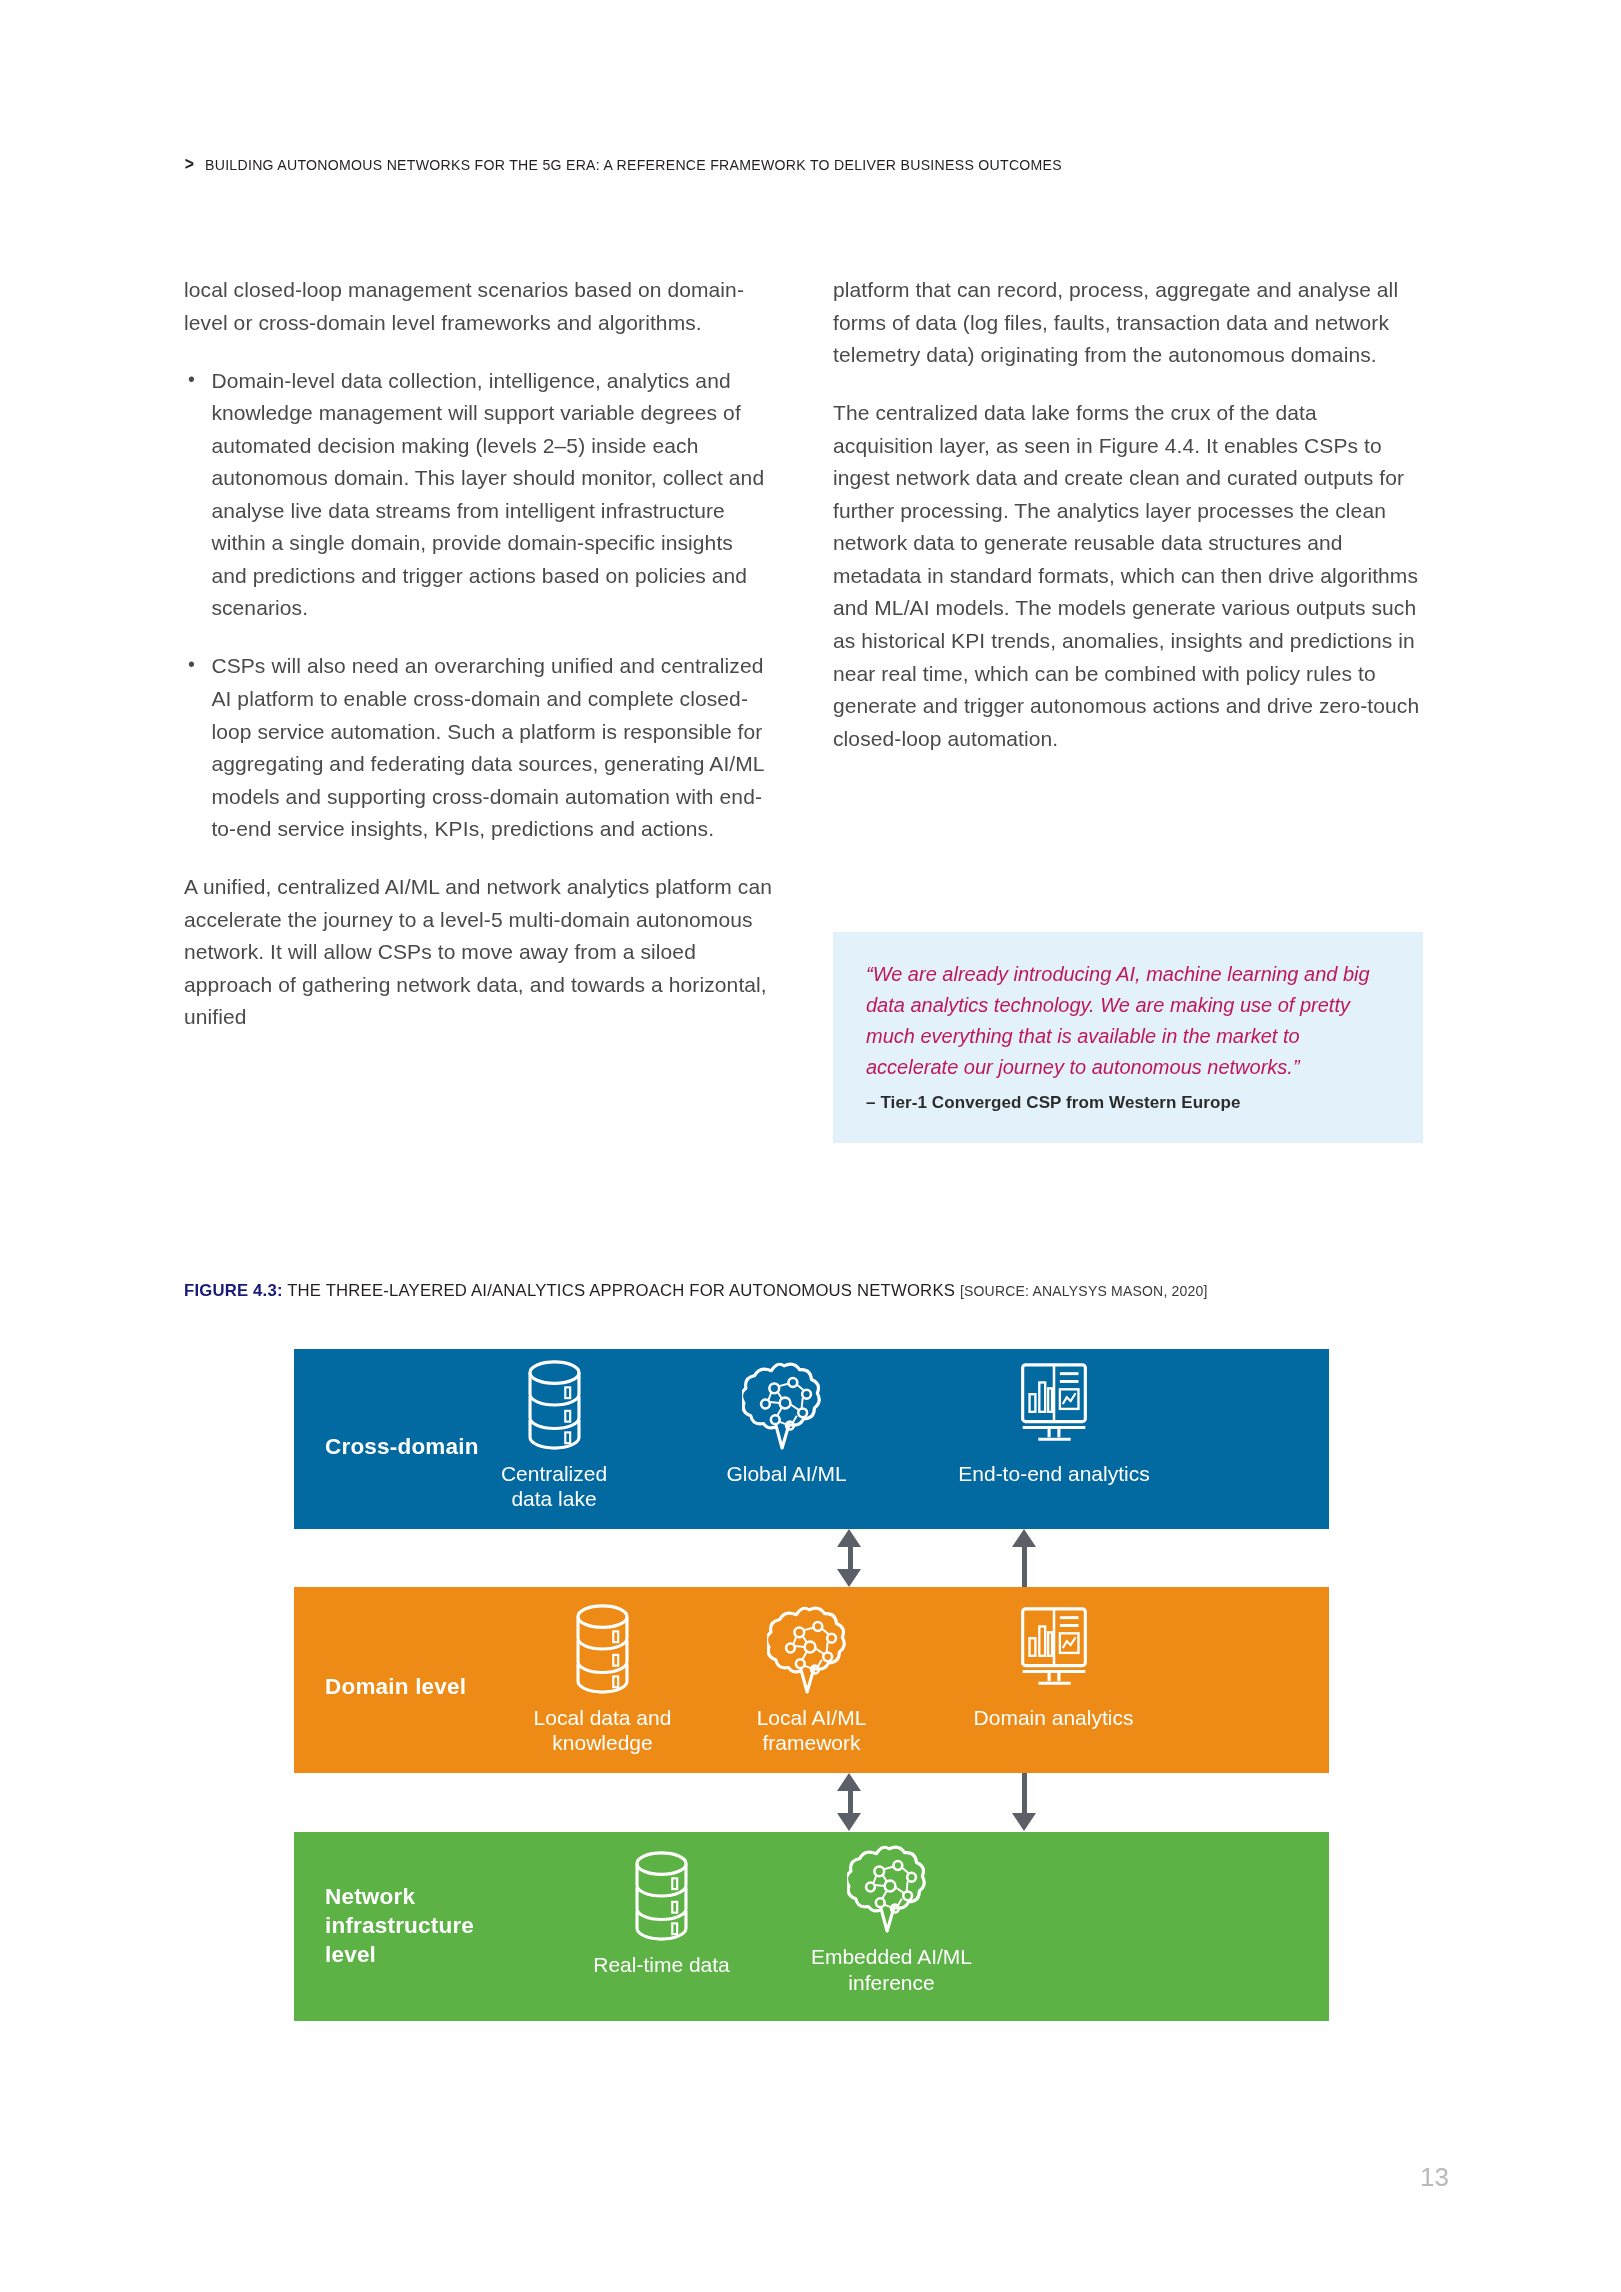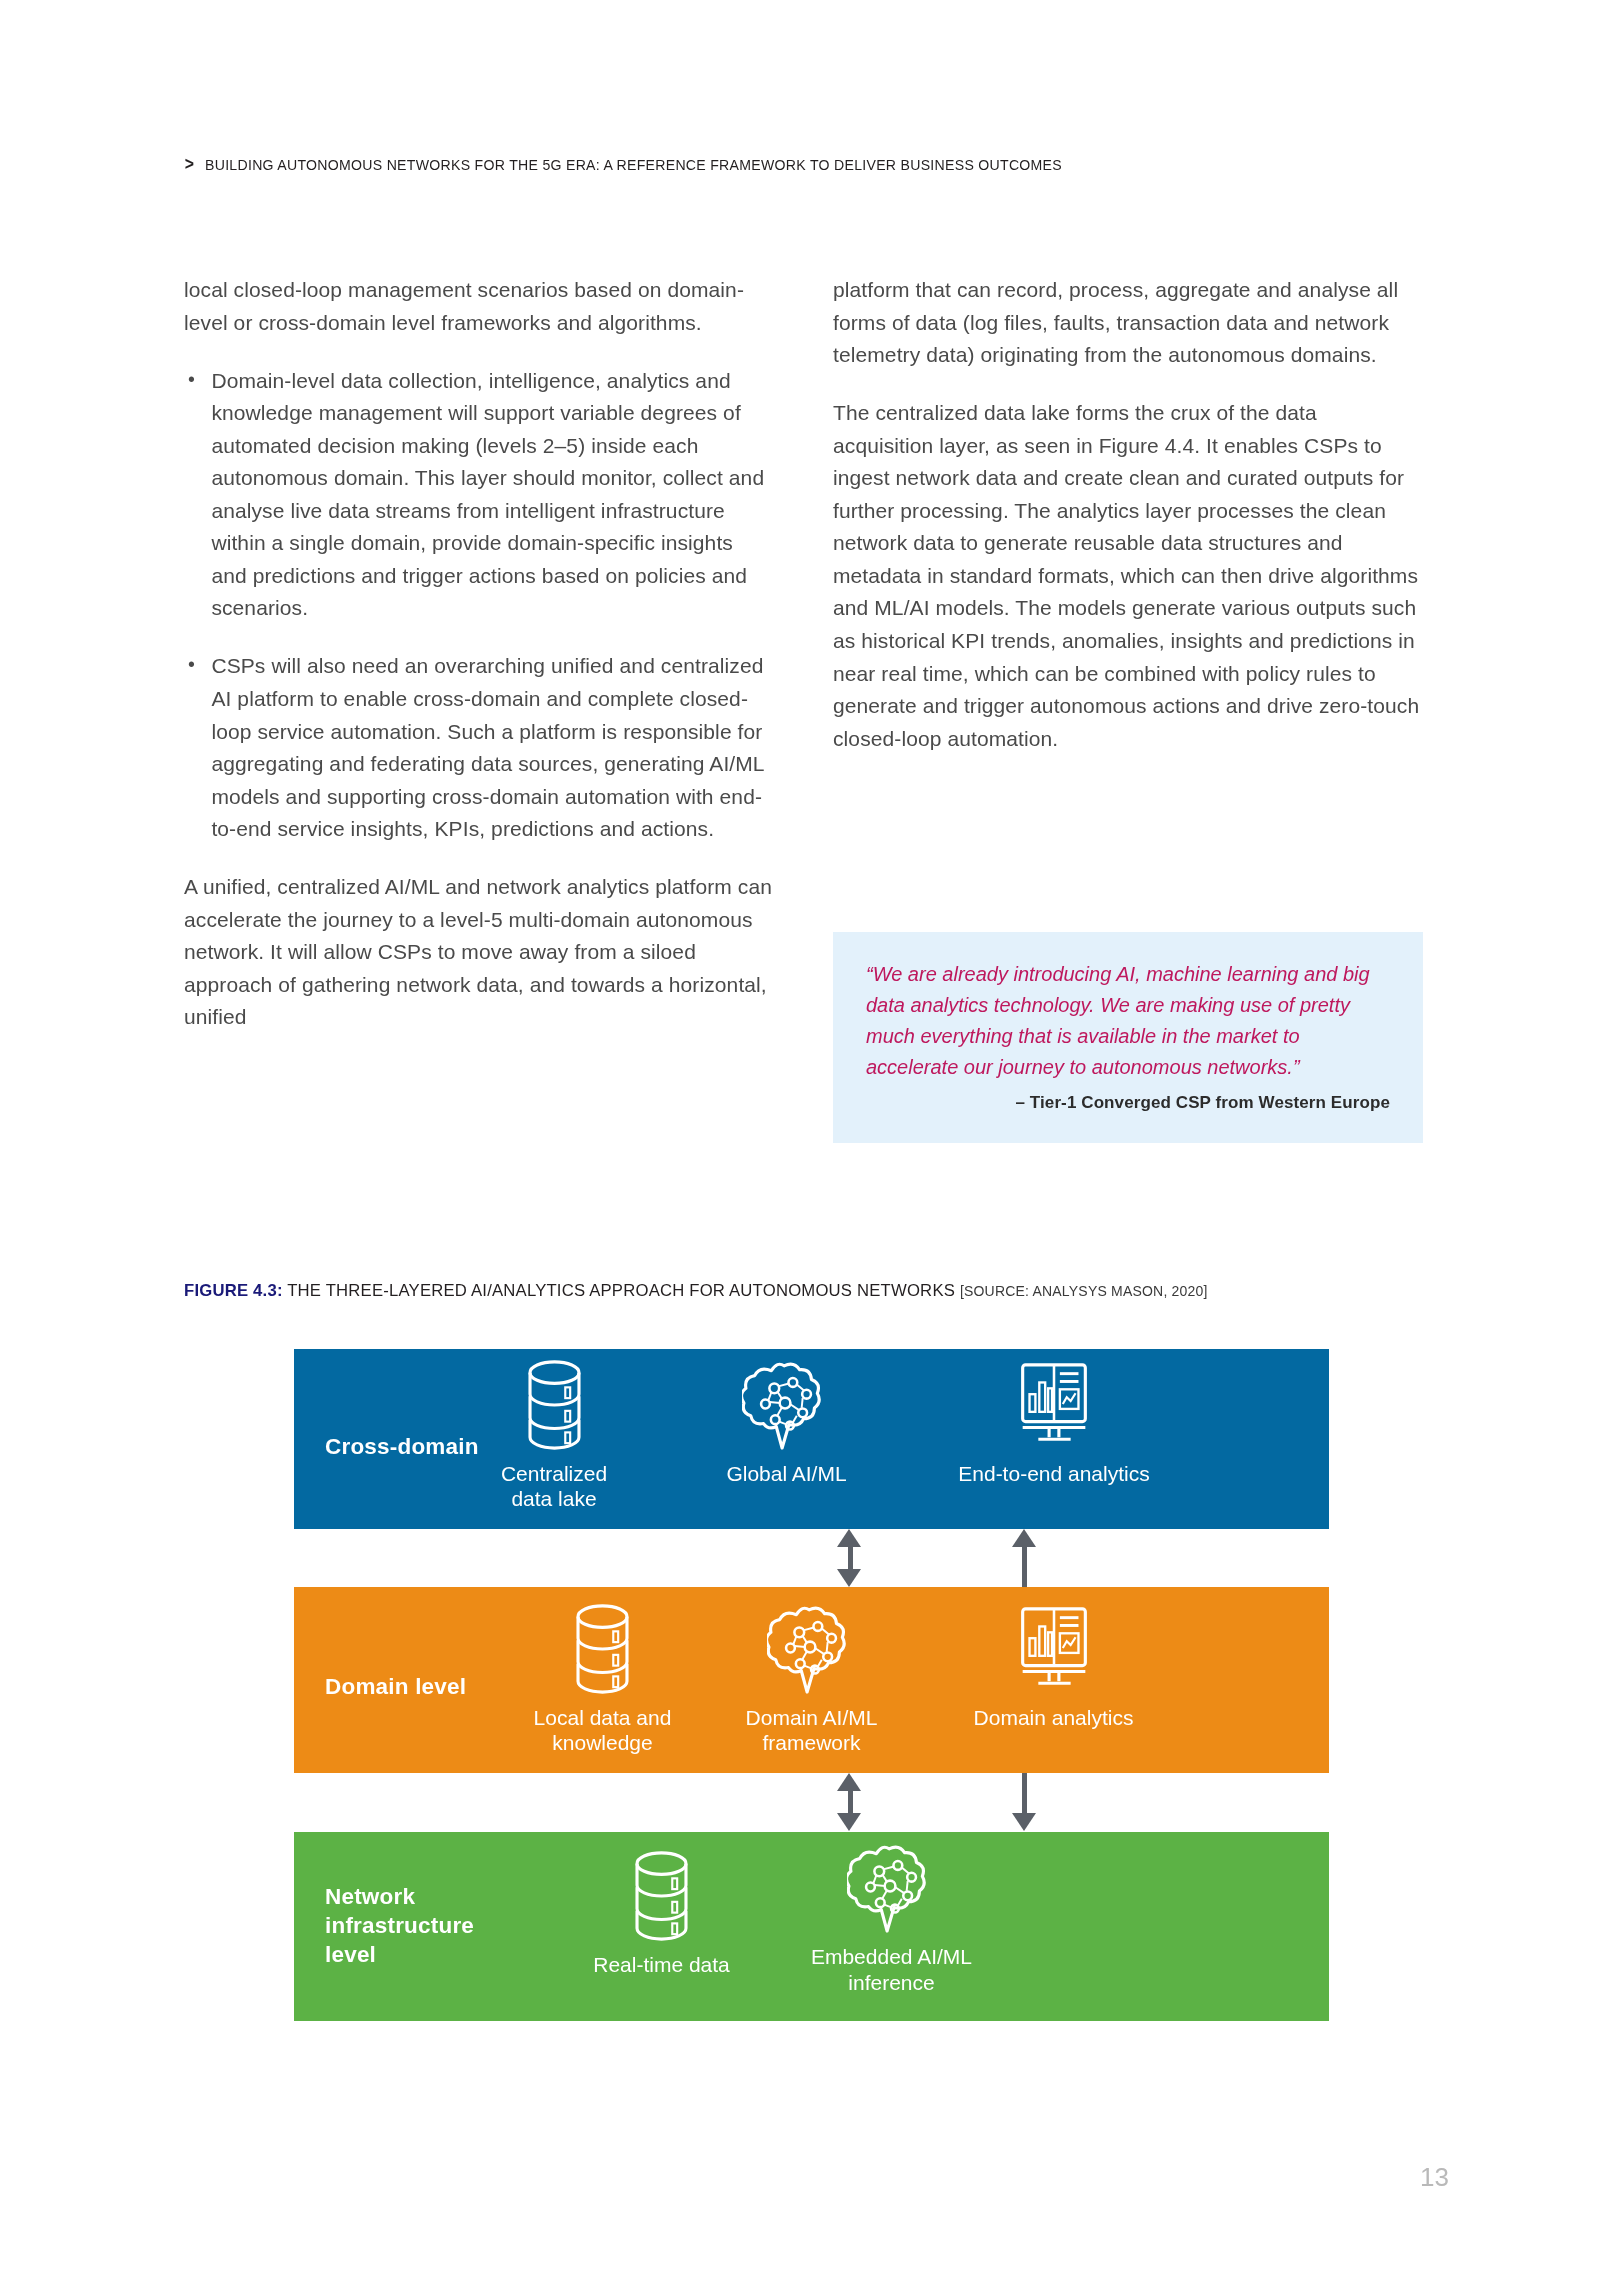--- a/index.html
+++ b/index.html
@@ -83,21 +83,21 @@
     padding: 27.4px 33px 19.6px 33px;
   }
   .quote-text {
     font-style: italic;
     font-size: 20px;
     line-height: 1.55;
     color: #be185d;
   }
   .quote-attrib {
     margin-top: 9.8px;
-    text-align: right;
+    text-align: left;
     font-size: 17px;
     font-weight: bold;
     color: #2c2c2c;
     letter-spacing: 0.1px;
   }
 
   
   .figure-caption {
     position: absolute;
     left: 184px;
@@ -313,21 +313,21 @@
           <line x1="36" y1="35" x2="41" y2="43"></line>
           <line x1="28" y1="46" x2="39" y2="47"></line>
           <line x1="49" y1="48" x2="58" y2="54"></line>
           <line x1="41" y1="51" x2="36" y2="60"></line>
           <line x1="38" y1="66" x2="46" y2="69"></line>
           <line x1="56" y1="60" x2="52" y2="67"></line>
           <line x1="62" y1="42" x2="61" y2="52"></line>
           <line x1="27" y1="44" x2="30" y2="36"></line>
         </g>
       </svg>
-      <div class="node-label">Domain AI/ML
+      <div class="node-label">Local AI/ML
 framework</div>
     </div>
 
     <div class="node" style="left:627px; top:13.7px; width:265px;">
       <svg class="node-icon" width="96" height="94" viewBox="0 0 98 96">
         <rect x="17" y="8" width="64" height="58" rx="3" fill="none" stroke="#fff" stroke-width="3.2"></rect>
         <line x1="49" y1="8" x2="49" y2="66" stroke="#fff" stroke-width="2.6"></line>
         <rect x="24" y="38" width="6" height="18" fill="none" stroke="#fff" stroke-width="2.4"></rect>
         <rect x="34" y="26" width="6" height="30" fill="none" stroke="#fff" stroke-width="2.4"></rect>
         <rect x="43" y="32" width="4" height="24" fill="none" stroke="#fff" stroke-width="2.4"></rect>

